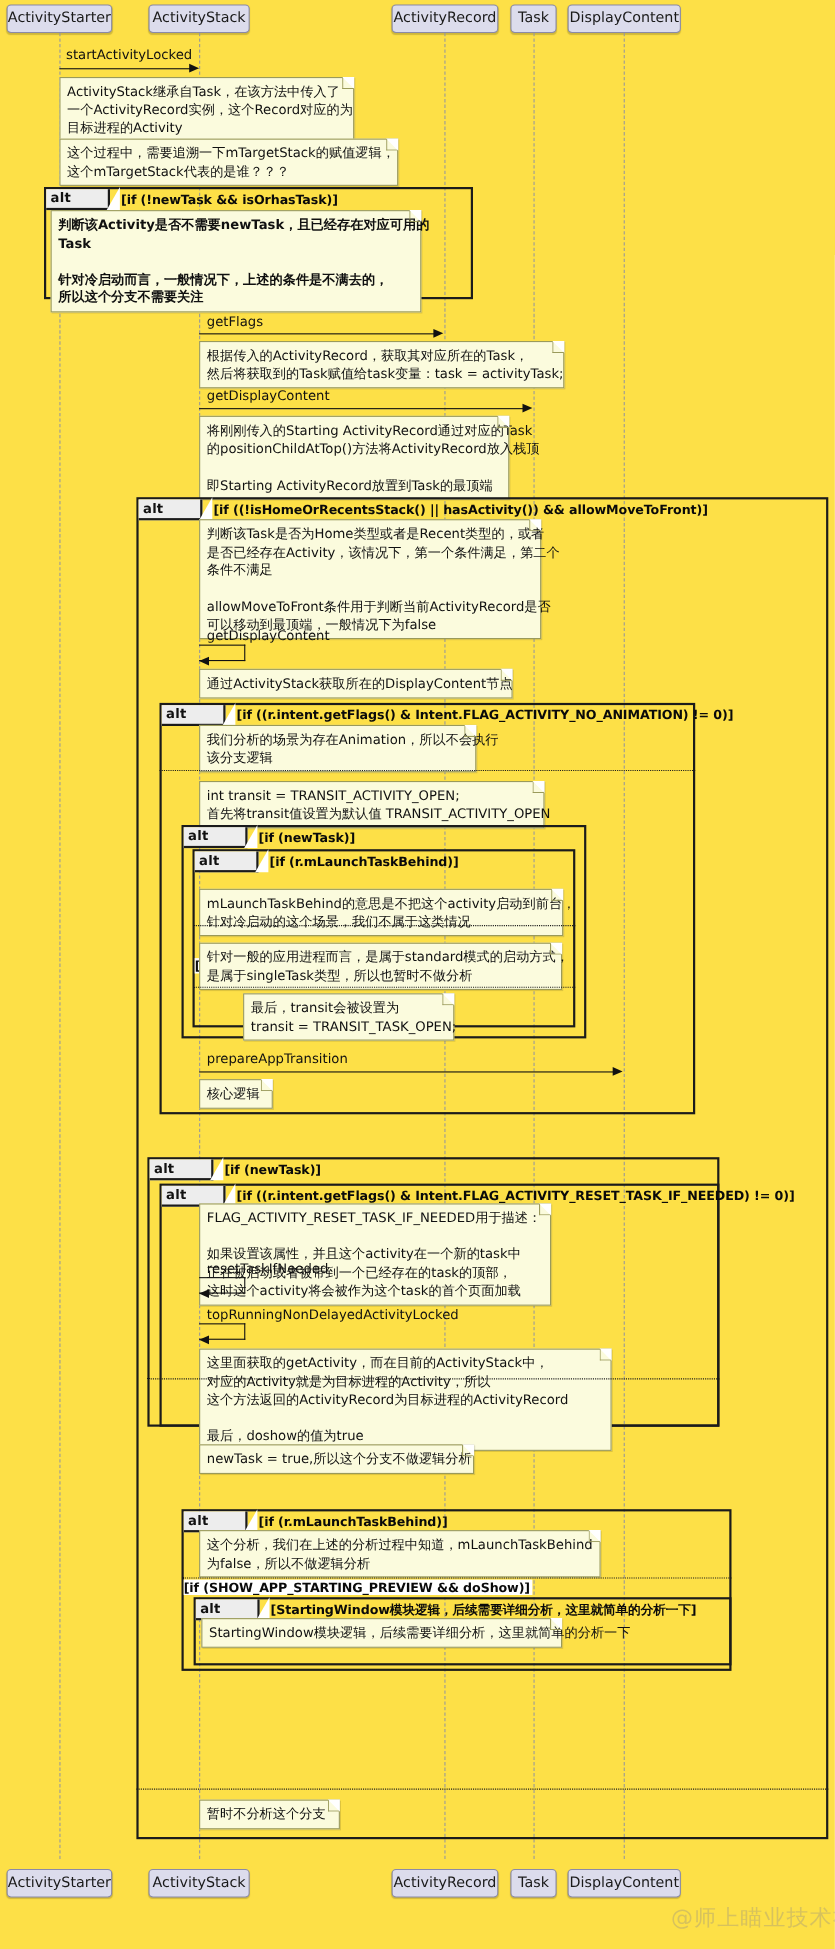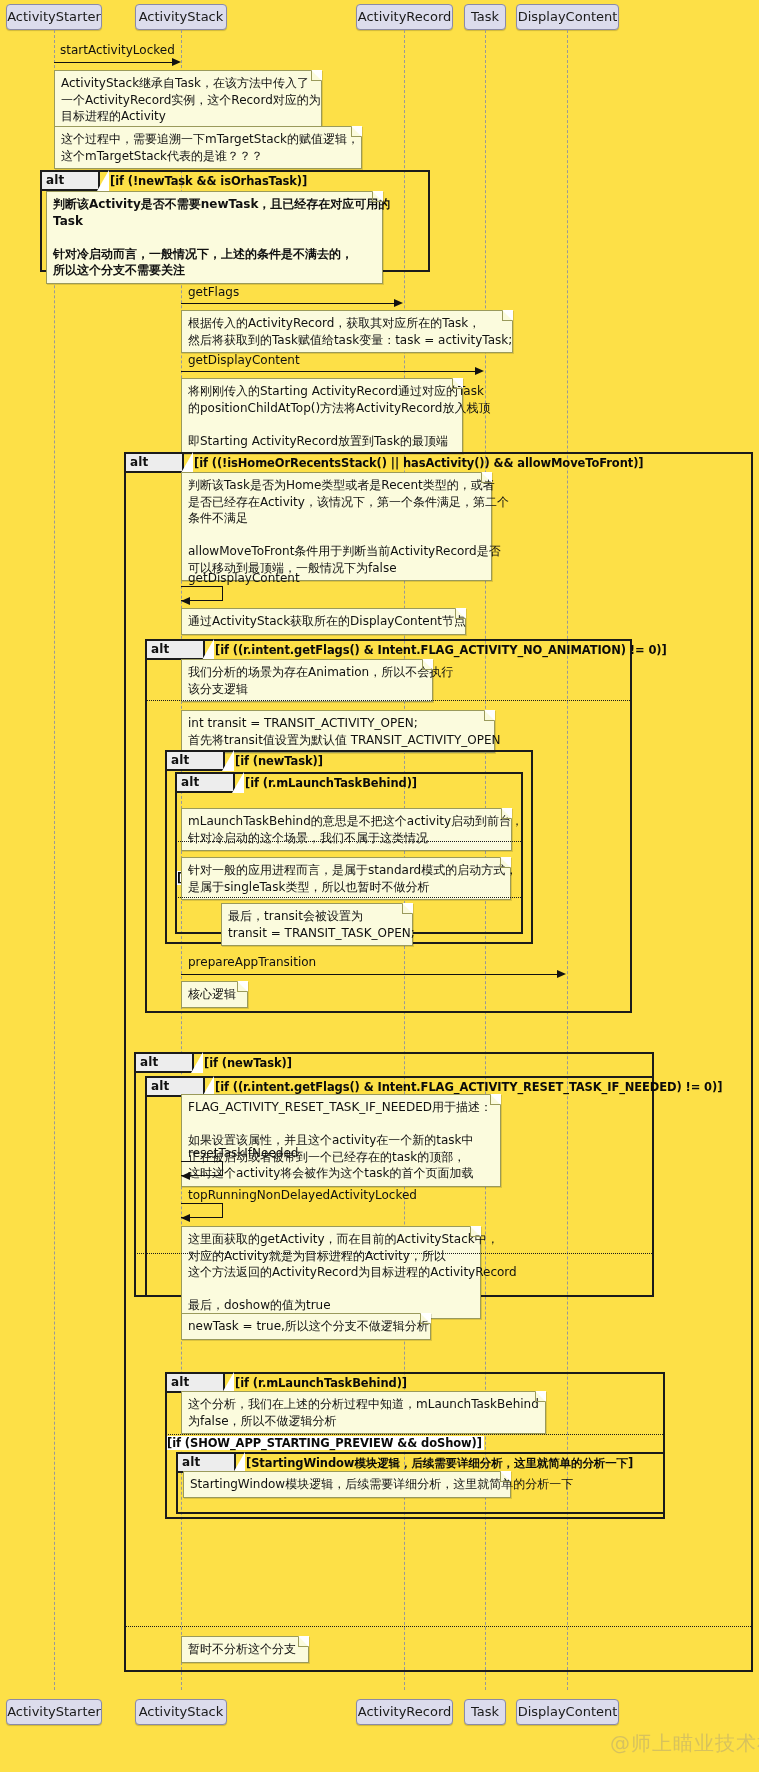--- a/index.html
+++ b/index.html
@@ -299,21 +299,21 @@
 这时这个activity将会被作为这个task的首个页面加载</div>
 
   <div class="msg-label" style="left:188px;top:1146px;">resetTaskIfNeeded</div>
   <div class="selfmsg" style="left:181px;top:1161px;"></div>
   <div class="msg-arrow left" style="left:181px;top:1171.5px;"></div>
 
   <div class="msg-label" style="left:188px;top:1188px;">topRunningNonDelayedActivityLocked</div>
   <div class="selfmsg" style="left:181px;top:1203px;"></div>
   <div class="msg-arrow left" style="left:181px;top:1213.5px;"></div>
 
-  <div class="note" style="left:181px;top:1226px;width:300px;">这里面获取的getActivity，而在目前的ActivityStack中，
+  <div class="note" style="left:181px;top:1226px;width:375px;">这里面获取的getActivity，而在目前的ActivityStack中，
 对应的Activity就是为目标进程的Activity，所以
 这个方法返回的ActivityRecord为目标进程的ActivityRecord
 
 最后，doshow的值为true</div>
 
   <div class="frame-else" style="left:134px;top:1253px;width:520px;"></div>
 
   <div class="note" style="left:181px;top:1313px;width:250px;">newTask = true,所以这个分支不做逻辑分析</div>
 
   <div class="frame" style="left:165px;top:1372px;width:500px;height:147px;"></div>

